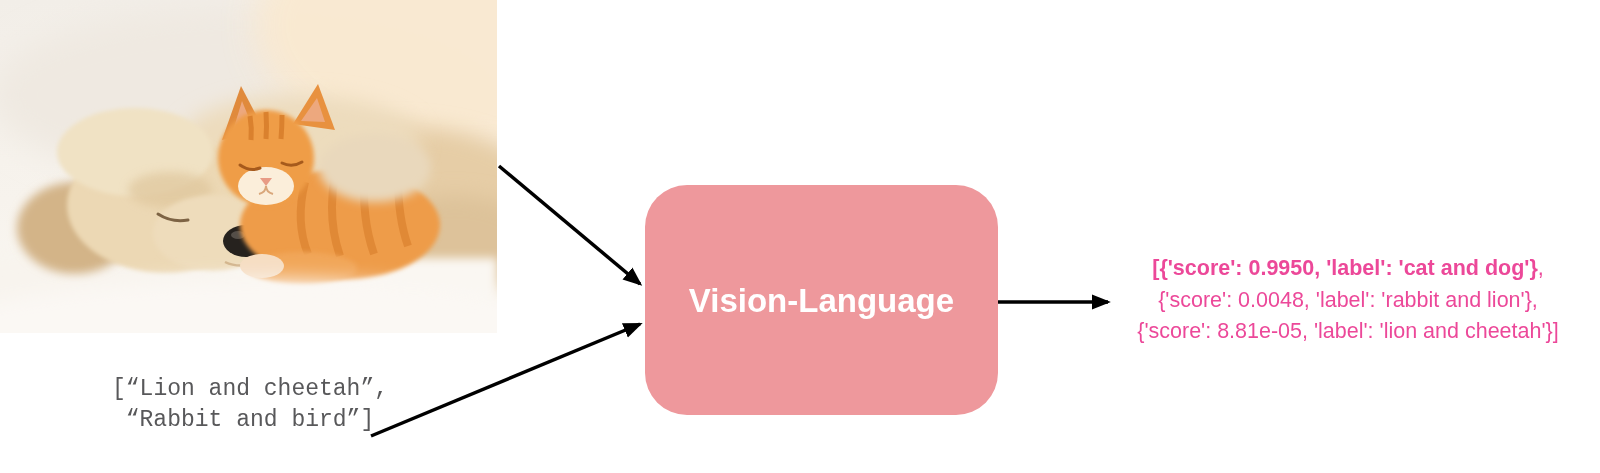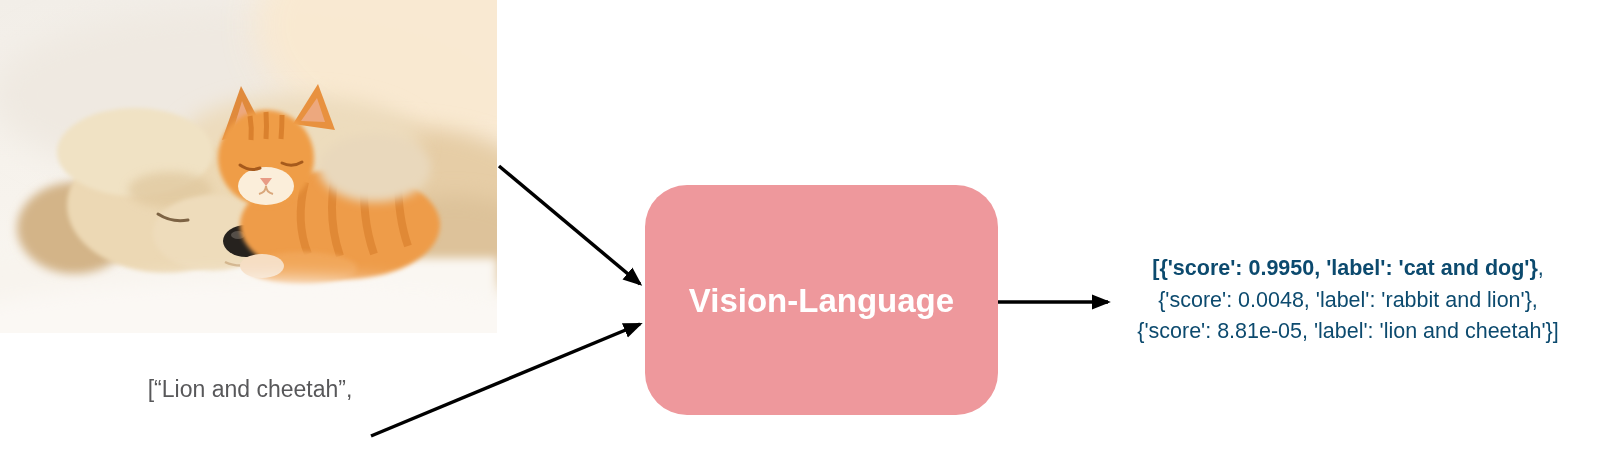--- a/index.html
+++ b/index.html
@@ -42,27 +42,28 @@
     text-align: center;
   }
   .input-text {
     position: absolute;
     left: 75px; top: 374px;
     width: 350px;
     text-align: center;
     color: #58585A;
     font-size: 23px;
     line-height: 31px;
+    font-family: Liberation Mono, monospace;
   }
   .output-text {
     position: absolute;
     left: 1096px; top: 253px;
     width: 504px;
     text-align: center;
-    color: #0c4a6e;
+    color: #ec4899;
     font-size: 21.5px;
     line-height: 31.5px;
   }
   .output-text .b { font-weight: bold; }
 </style>
 </head>
 <body>
 
 <div class="canvas">
 
@@ -159,20 +160,21 @@
     <line x1="371" y1="436" x2="640" y2="324" stroke="#000000" stroke-width="3.5" marker-end="url(#ah)"></line>
     <line x1="998" y1="302" x2="1108" y2="302" stroke="#000000" stroke-width="3.5" marker-end="url(#ah)"></line>
   </svg>
 
   <div class="model-box">
     <div>Vision-Language</div>
   </div>
 
   <div class="input-text">
     <div>[“Lion and cheetah”,</div>
+    <div>“Rabbit and bird”]</div>
   </div>
 
   <div class="output-text">
     <div><span class="b">[{'score': 0.9950, 'label': 'cat and dog'}</span><span>,</span></div>
     <div>{'score': 0.0048, 'label': 'rabbit and lion'},</div>
     <div>{'score': 8.81e-05, 'label': 'lion and cheetah'}]</div>
   </div>
 
 </div>
 

